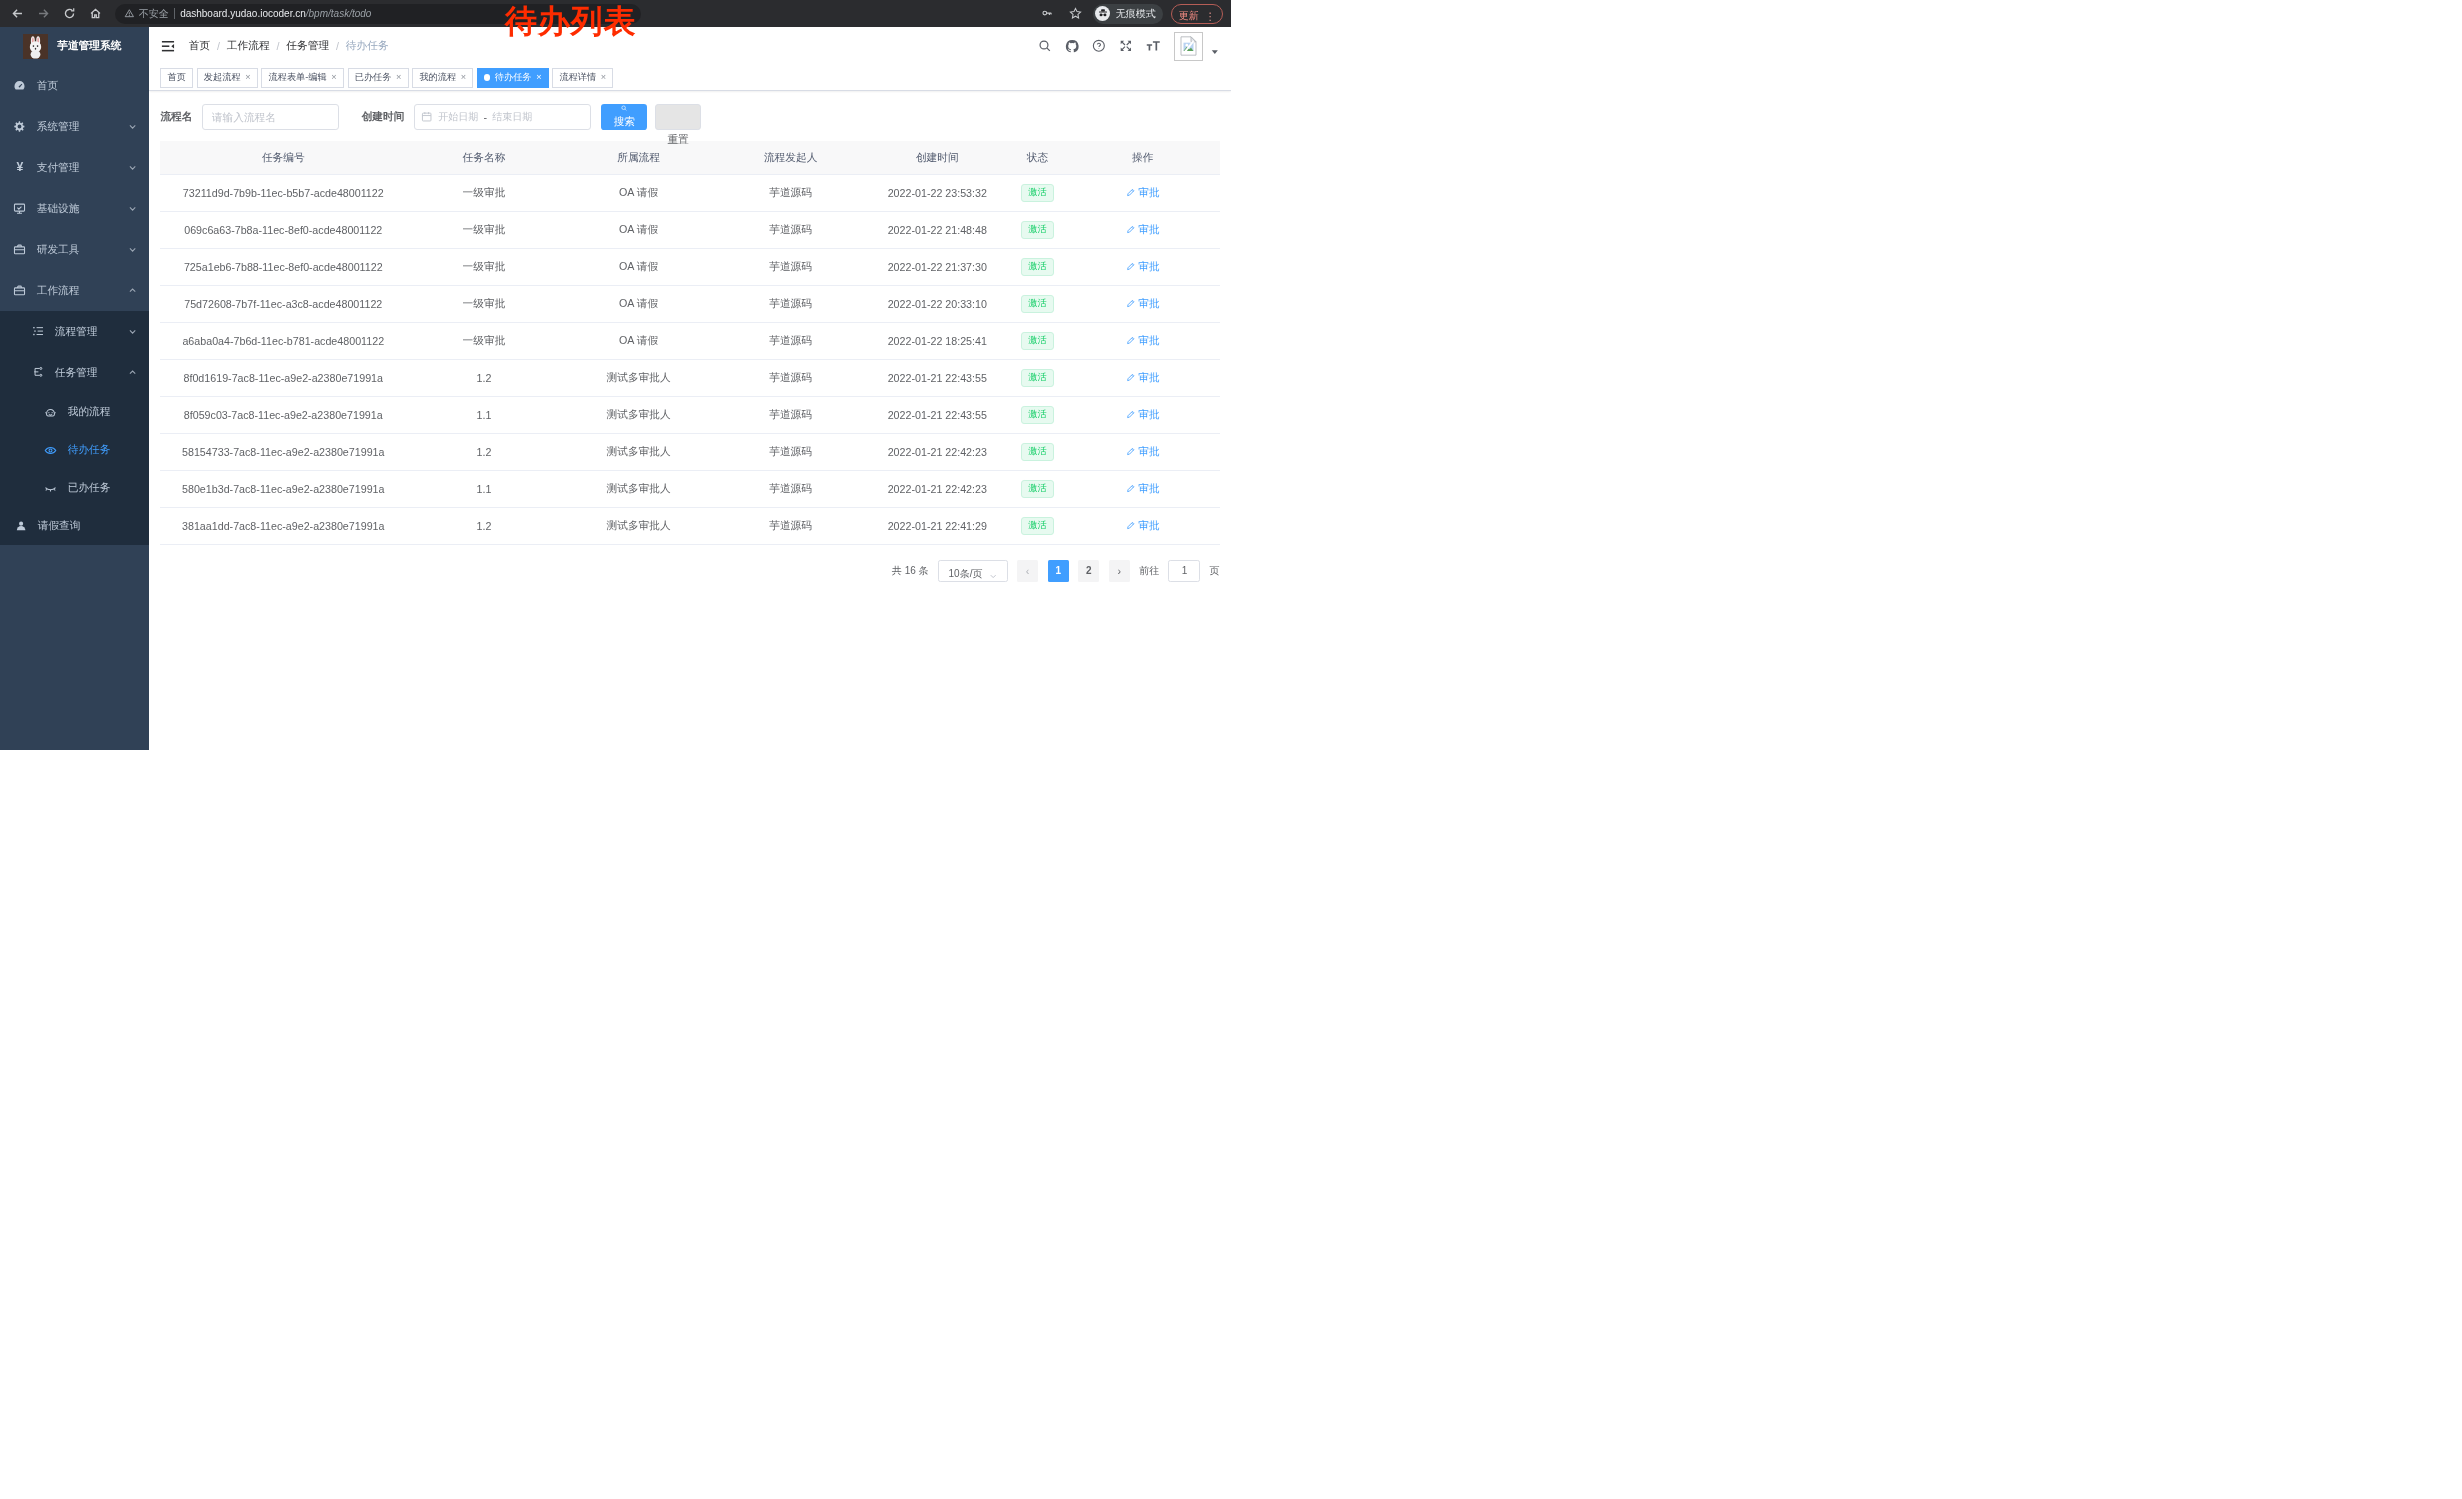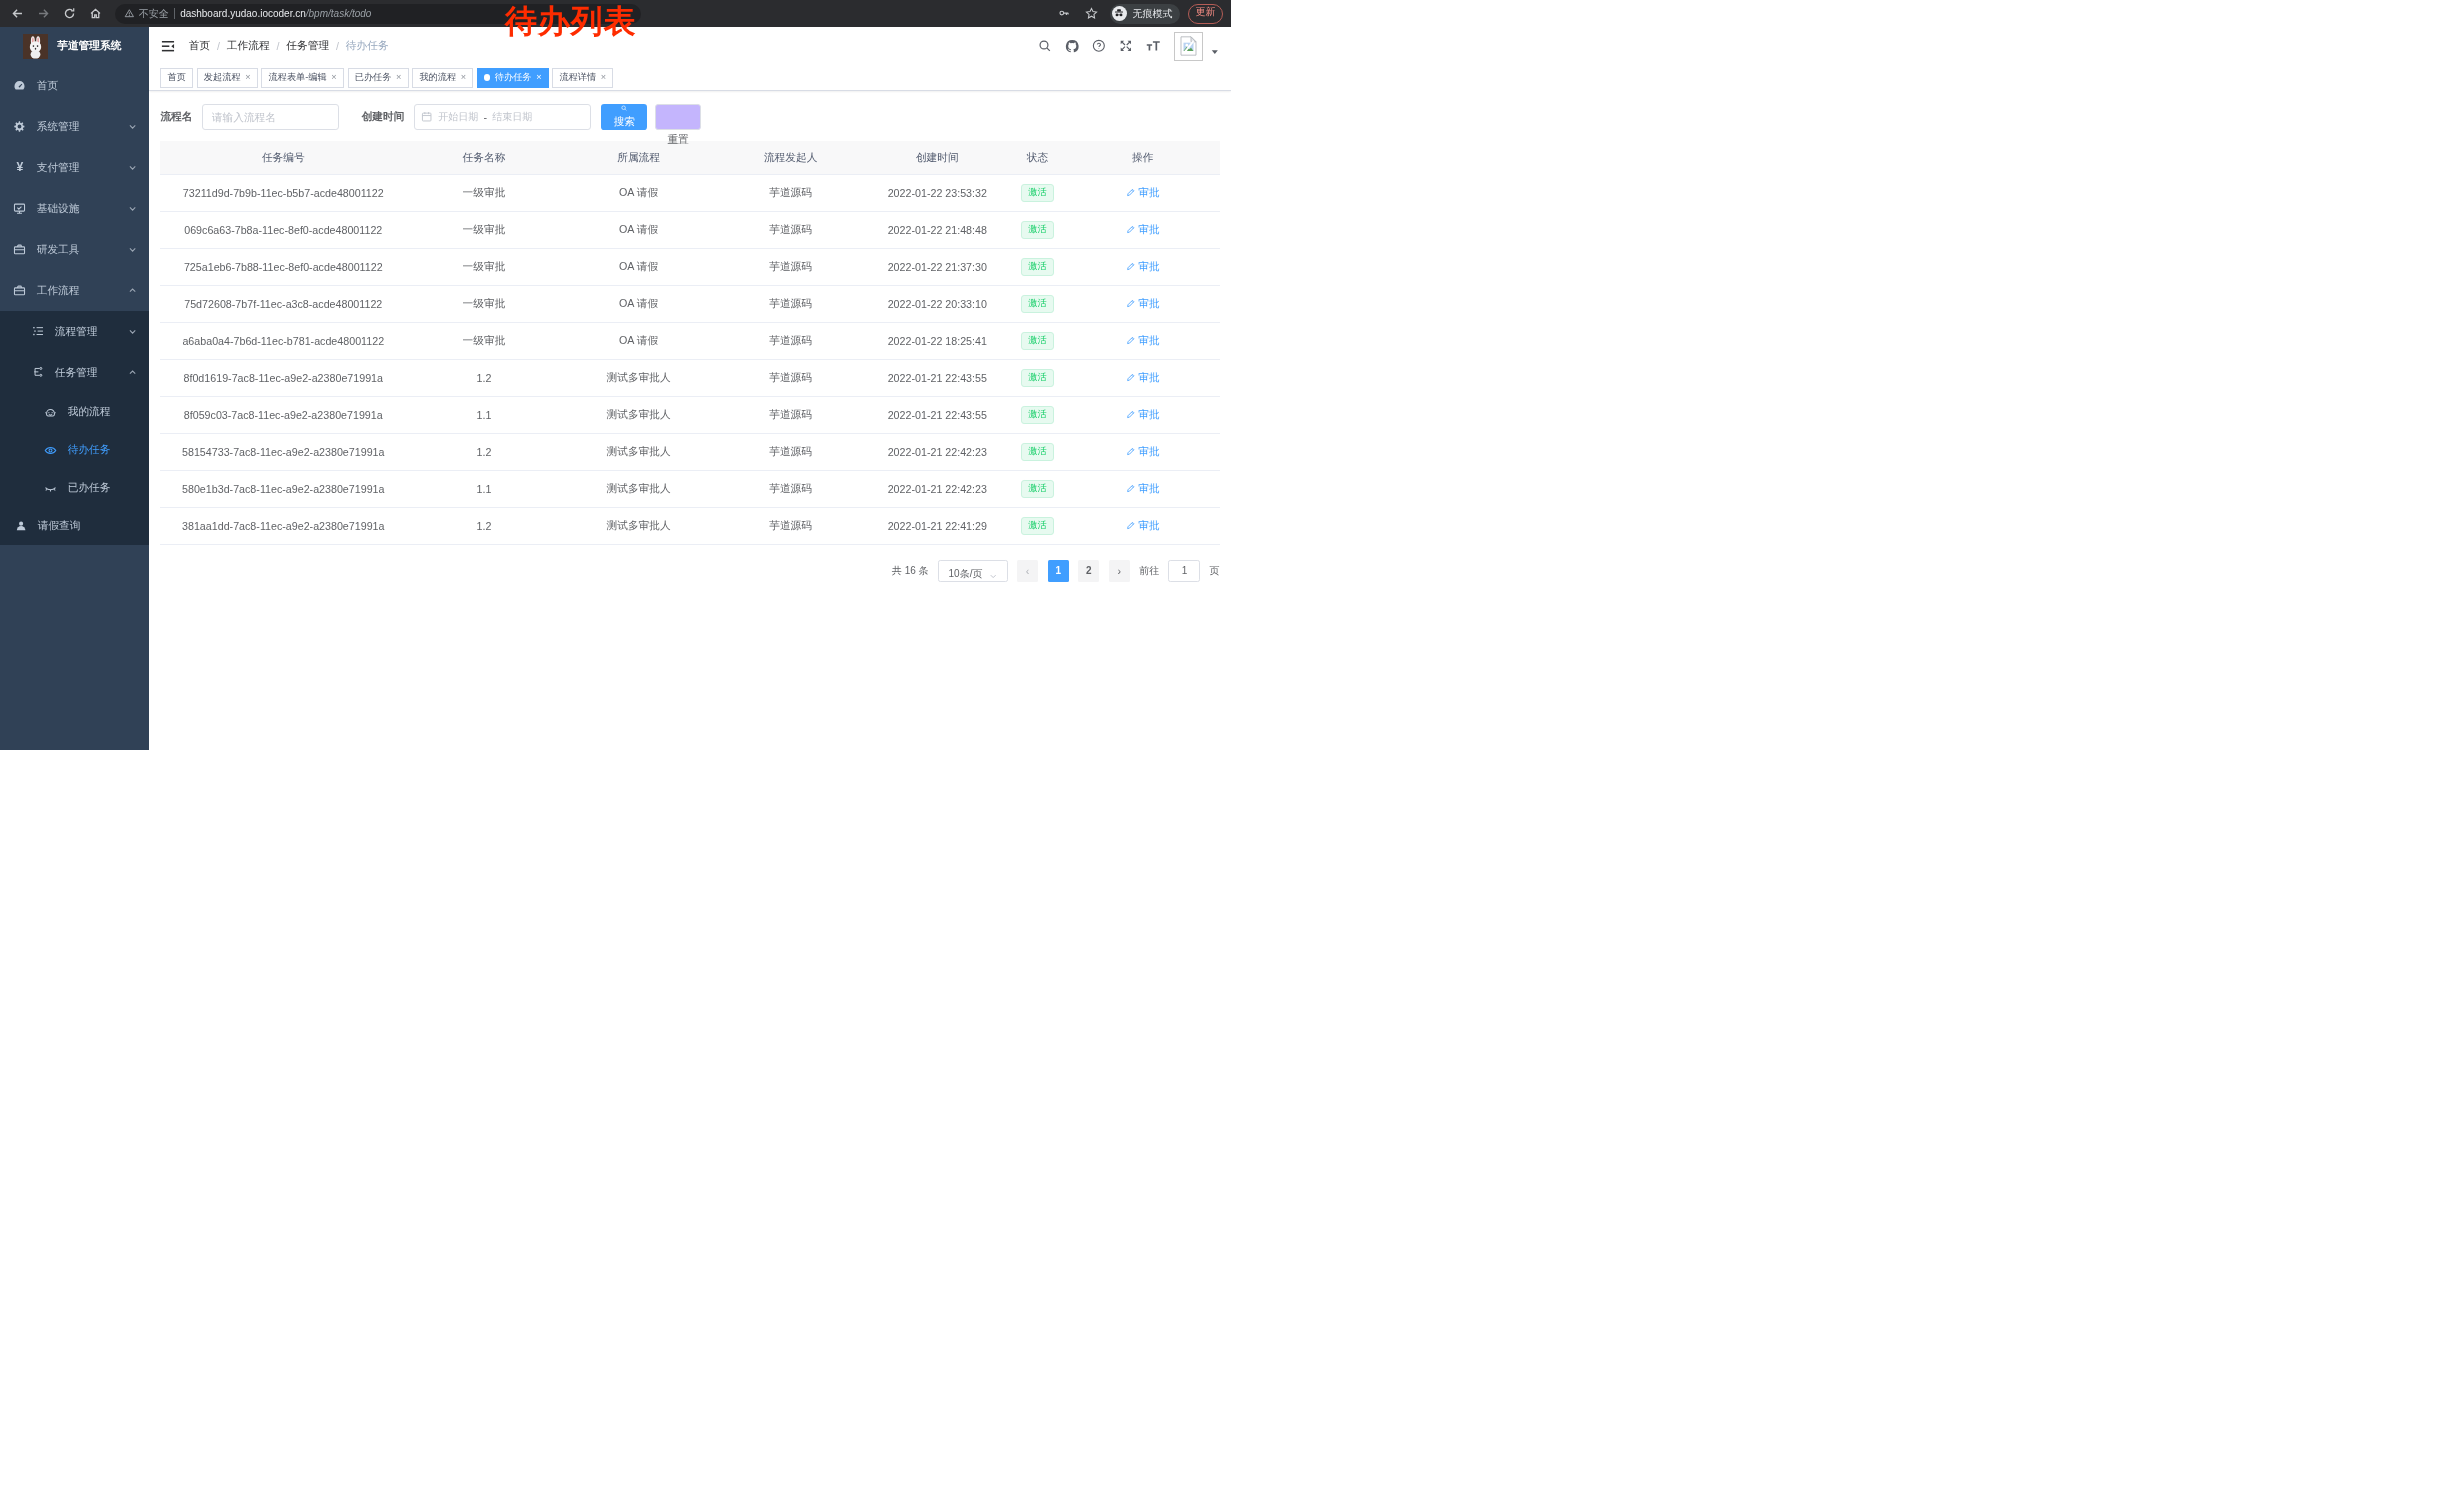--- a/index.html
+++ b/index.html
@@ -15,21 +15,21 @@
   .nav-ic{width:20px;height:20px;display:flex;align-items:center;justify-content:center;color:#c7c9cc;border-radius:50%;}
   .nav-ic.dim{color:#77797d;}
   .url-pill{height:20px;width:526px;margin-left:3.1px;background:#202124;border-radius:10px;display:flex;align-items:center;padding:0 9.2px;gap:5.3px;font-size:10px;}
   .url-warn{color:#9aa0a6;display:flex;align-items:center;gap:3.8px;}
   .url-div{width:0.8px;height:10.7px;background:#5f6368;}
   .url-host{color:#e8eaed;}
   .url-path{color:#9aa0a6;font-style:italic;}
   .chrome-right{margin-left:auto;display:flex;align-items:center;gap:7.6px;}
   .incog{height:20px;background:#3c4043;border-radius:10px;display:flex;align-items:center;gap:5.3px;padding:0 7.6px 0 2.3px;color:#e8eaed;font-size:10px;}
   .incog-circle{width:15.3px;height:15.3px;border-radius:50%;background:#e8eaed;display:flex;align-items:center;justify-content:center;}
-  .update-chip{height:20px;border:0.8px solid #b55d56;border-radius:10px;display:flex;align-items:flex-end;gap:6.1px;padding:0 6.9px;color:#f28b82;font-size:10px;flex-direction:column;}
+  .update-chip{height:20px;border:0.8px solid #b55d56;border-radius:10px;display:flex;align-items:flex-end;gap:6.1px;padding:0 6.9px;color:#f28b82;font-size:10px;}
   .update-chip .dots{color:#dd9089;font-size:10.7px;letter-spacing:0;}
 
   
   .annotation{position:absolute;left:505px;top:3.1px;z-index:50;font-size:32px;font-weight:600;color:#fe2c00;pointer-events:none;line-height:1.15;letter-spacing:0.8px;}
 
   
   .app{display:flex;height:723px;}
   .sidebar{width:149px;flex:none;background:#304156;color:#bfcbd9;overflow:hidden;}
   .logo-row{height:38px;display:flex;align-items:center;padding-left:23px;gap:9.2px;}
   .logo-img{width:25px;height:25px;flex:none;background:#4a3328;overflow:hidden;}
@@ -70,21 +70,21 @@
   .content{flex:1;padding:13px 11.4px 0 11.4px;}
   .filters{display:flex;align-items:center;margin-bottom:11.4px;font-size:10.7px;}
   .flabel{font-weight:700;color:#606266;margin-right:9.2px;}
   .f-input{width:137px;height:26px;border:0.8px solid #dcdfe6;border-radius:3.1px;padding:0 9.2px;font-size:10.7px;color:#606266;outline:none;font-family:inherit;}
   .f-input::placeholder{color:#c0c4cc;}
   .daterange{width:177px;height:26px;border:0.8px solid #dcdfe6;border-radius:3.1px;display:flex;align-items:center;padding:0 6.9px;gap:5.3px;margin-right:10.7px;text-align:center;}
   .ph{color:#c0c4cc;font-size:10px;}
   .dash{color:#606266;}
   .btn{height:26px;border-radius:3.1px;display:inline-flex;align-items:center;gap:3.8px;font-size:10.7px;padding:0 11.4px;cursor:pointer;border:0.8px solid transparent;flex-direction:column;}
   .btn.primary{background:#409eff;color:#fff;}
-  .btn.plain{background:#c4b5fd;border-color:#dcdfe6;color:#606266;margin-left:7.6px;gap:28px;}
+  .btn.plain{background:#e5e5e5;border-color:#dcdfe6;color:#606266;margin-left:7.6px;gap:28px;}
   .sp1{margin-left:23px;}
 
   table.grid{width:100%;border-collapse:collapse;font-size:10.7px;color:#606266;table-layout:fixed;}
   .grid th{background:#f8f8f9;color:#515a6e;font-weight:500;height:33px;border-bottom:0.8px solid #ebeef5;text-align:center;}
   .grid td{height:37px;border-bottom:0.8px solid #ebeef5;text-align:center;white-space:nowrap;overflow:hidden;}
   .badge{display:inline-block;background:#e7faf0;border:0.8px solid #c9f2de;color:#13ce66;font-size:9.2px;line-height:1;padding:3.1px 6.1px;border-radius:3.1px;}
   .alink{color:#409eff;display:inline-flex;align-items:center;gap:3.1px;cursor:pointer;text-decoration:none;font-size:10.7px;}
 
   .pager{display:flex;align-items:center;justify-content:flex-end;gap:9.2px;margin-top:15.3px;font-size:10px;color:#606266;}
   .size-sel{width:70px;height:21.4px;border:0.8px solid #dcdfe6;border-radius:2.3px;display:flex;align-items:flex-end;justify-content:center;gap:6.1px;color:#606266;cursor:pointer;background:#fff;}

